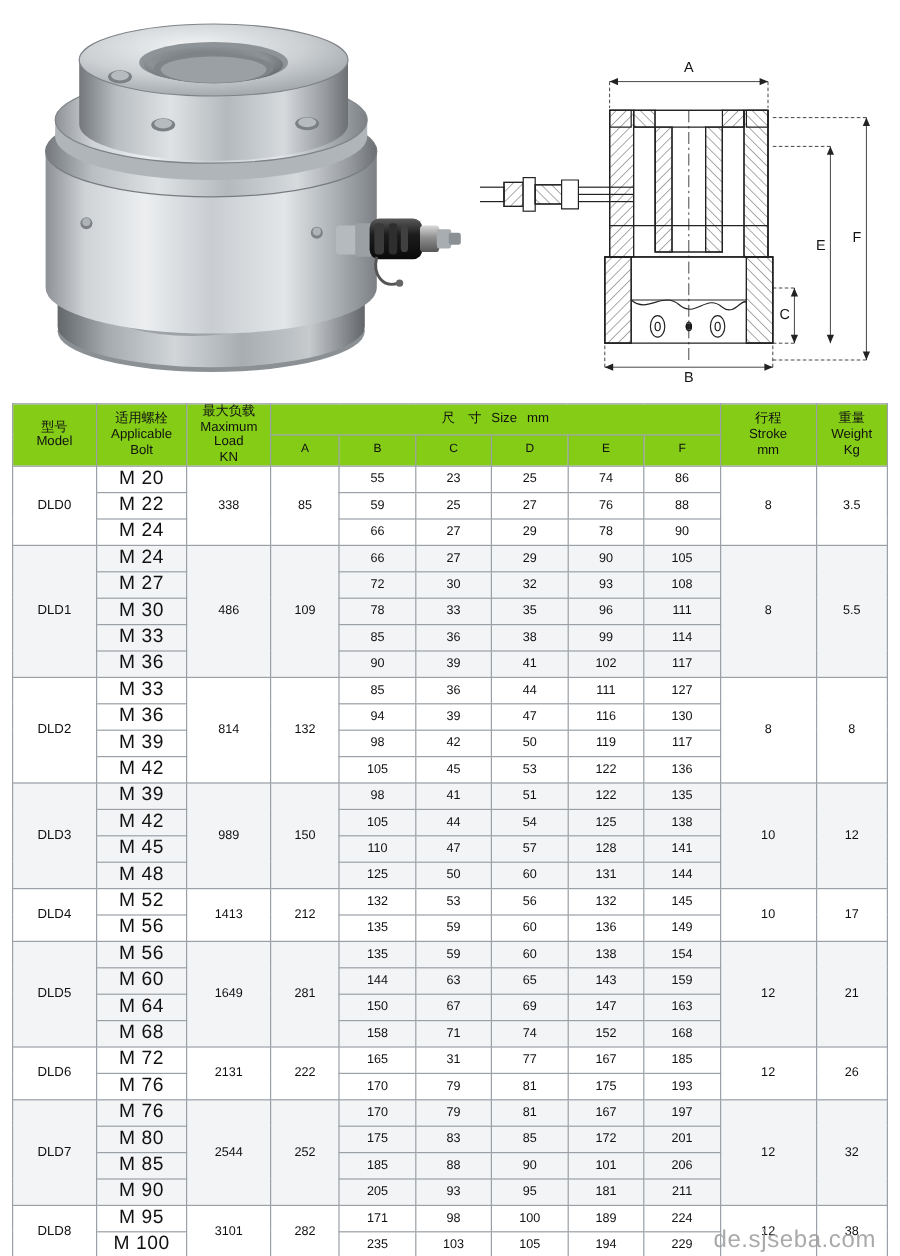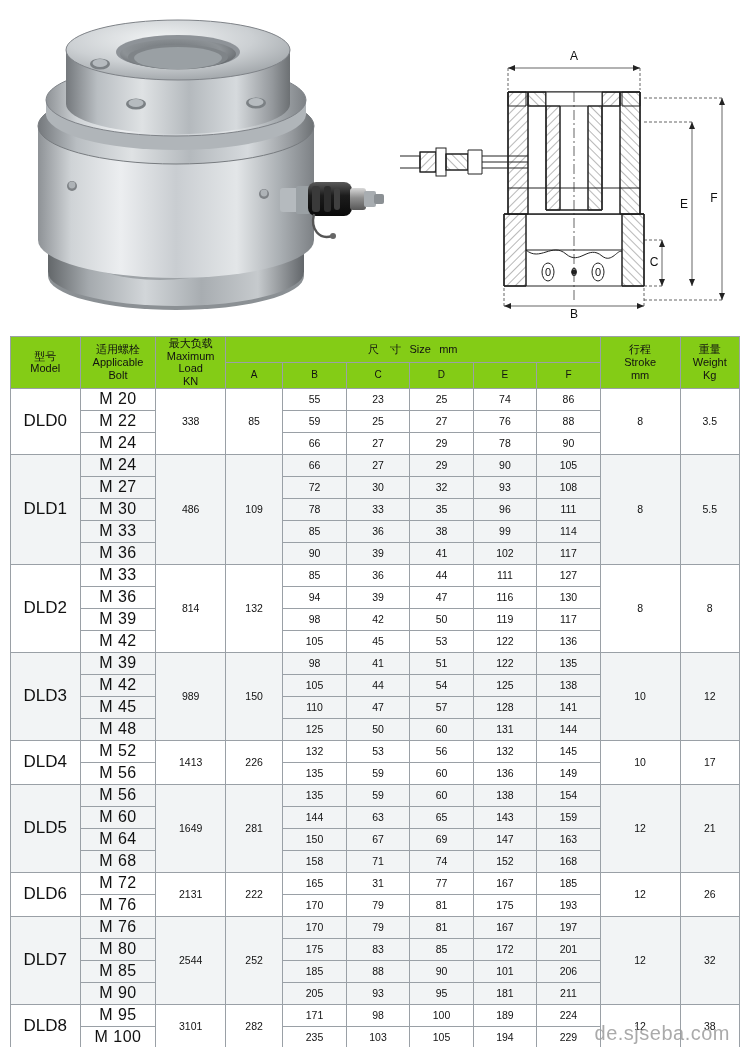--- a/index.html
+++ b/index.html
@@ -35,21 +35,21 @@
     vertical-align:middle;
     padding:0;
     height:22px;
     font-weight:normal;
     color:#111;
     background:#fff;
   }
   thead td { background:#84cc16; font-size:10px; line-height:1.15; }
   .hdr-cn { font-size:11px; }
   .hdr-en { font-size:11px; }
-  .model-cell { font-size:17px; }
+  .model-cell { font-size:11px; }
   .bolt-cell { font-size:16px; letter-spacing:0.5px; }
   tbody tr.alt td { background:#f2f4f5; }
   tbody td { background:transparent; }
 
   
   #watermark {
     position:absolute; right:20px; bottom:2px;
     font-size:20px; color:#9c9c9c; opacity:.85;
     font-family:"Liberation Sans", sans-serif;
     letter-spacing:0.5px;
@@ -488,21 +488,21 @@
           <td>125</td>
           <td>50</td>
           <td>60</td>
           <td>131</td>
           <td>144</td>
         </tr>
         <tr>
           <td rowspan="2" class="model-cell">DLD4</td>
           <td class="bolt-cell">M 52</td>
           <td rowspan="2">1413</td>
-          <td rowspan="2">226</td>
+          <td rowspan="2">212</td>
           <td>132</td>
           <td>53</td>
           <td>56</td>
           <td>132</td>
           <td>145</td>
           <td rowspan="2">10</td>
           <td rowspan="2">17</td>
         </tr>
         <tr>
           <td class="bolt-cell">M 56</td>

